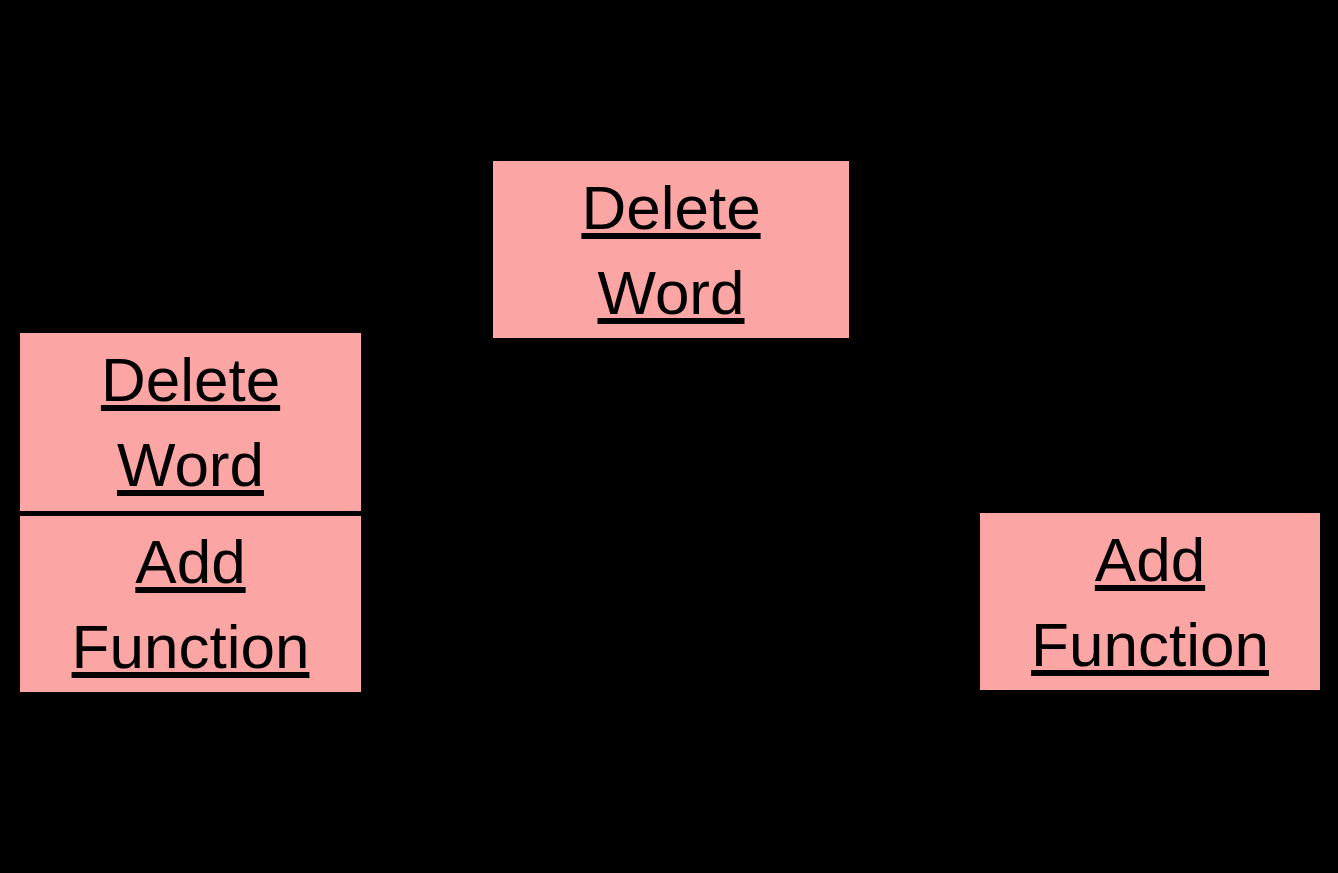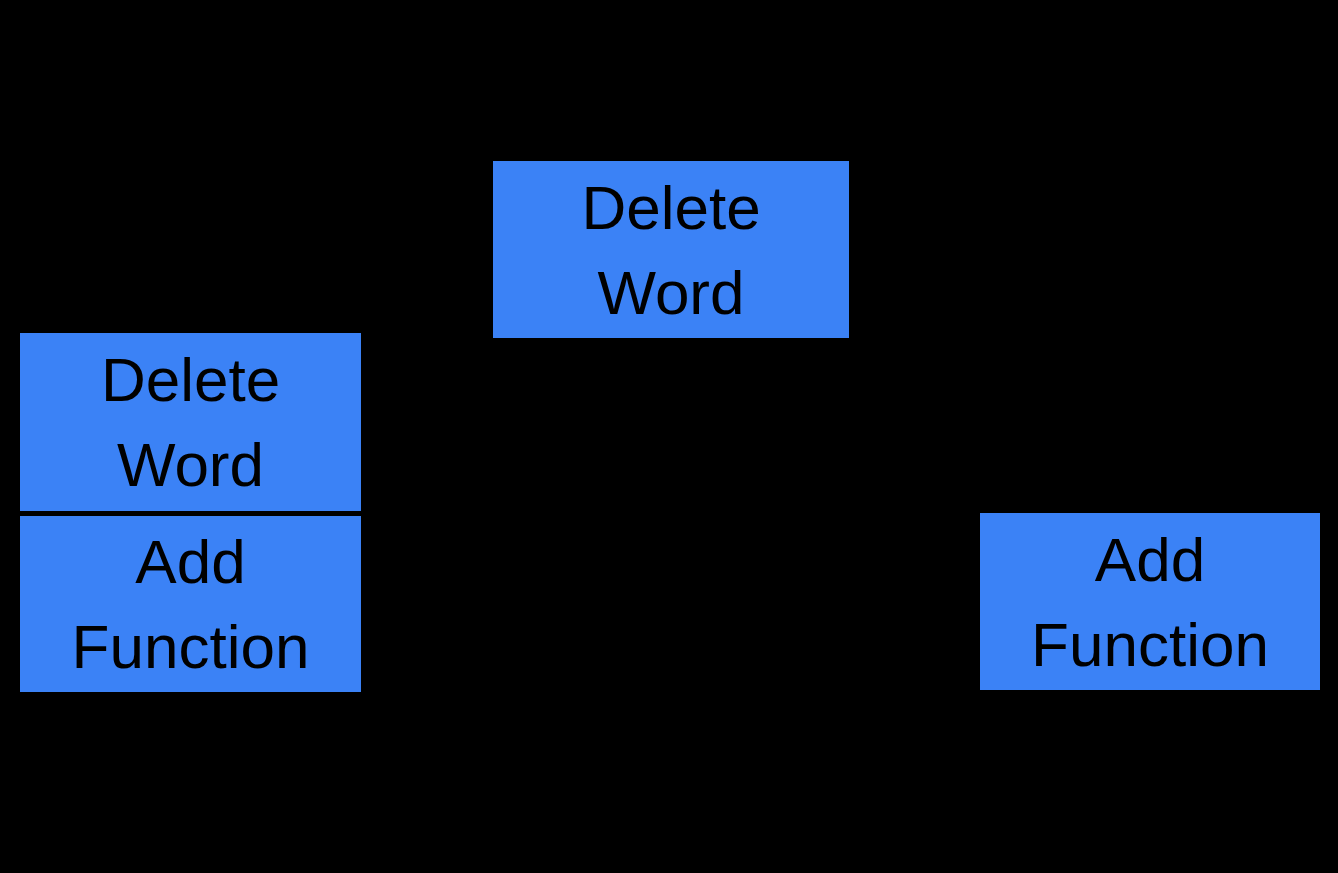--- a/index.html
+++ b/index.html
@@ -14,31 +14,32 @@
   #canvas {
     position: relative;
     width: 1338px;
     height: 873px;
     background: #000000;
     overflow: hidden;
   }
   .node {
     position: absolute;
     box-sizing: border-box;
-    background: #3b82f6;
+    background: #fca5a5;
     color: #000000;
     display: flex;
     flex-direction: column;
     align-items: center;
     justify-content: center;
     text-align: center;
     font-size: 62px;
     line-height: 85px;
     letter-spacing: 0px;
     white-space: nowrap;
+    text-decoration: underline;
     -webkit-font-smoothing: antialiased;
   }
   .node .line {
     display: block;
   }
 
   
   #node-delete-word-top {
     left: 493px;
     top: 161px;

